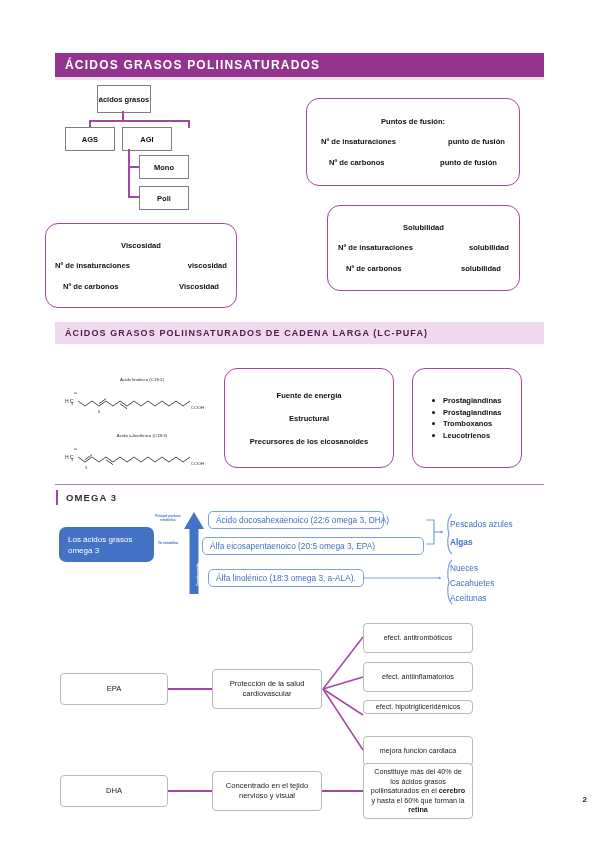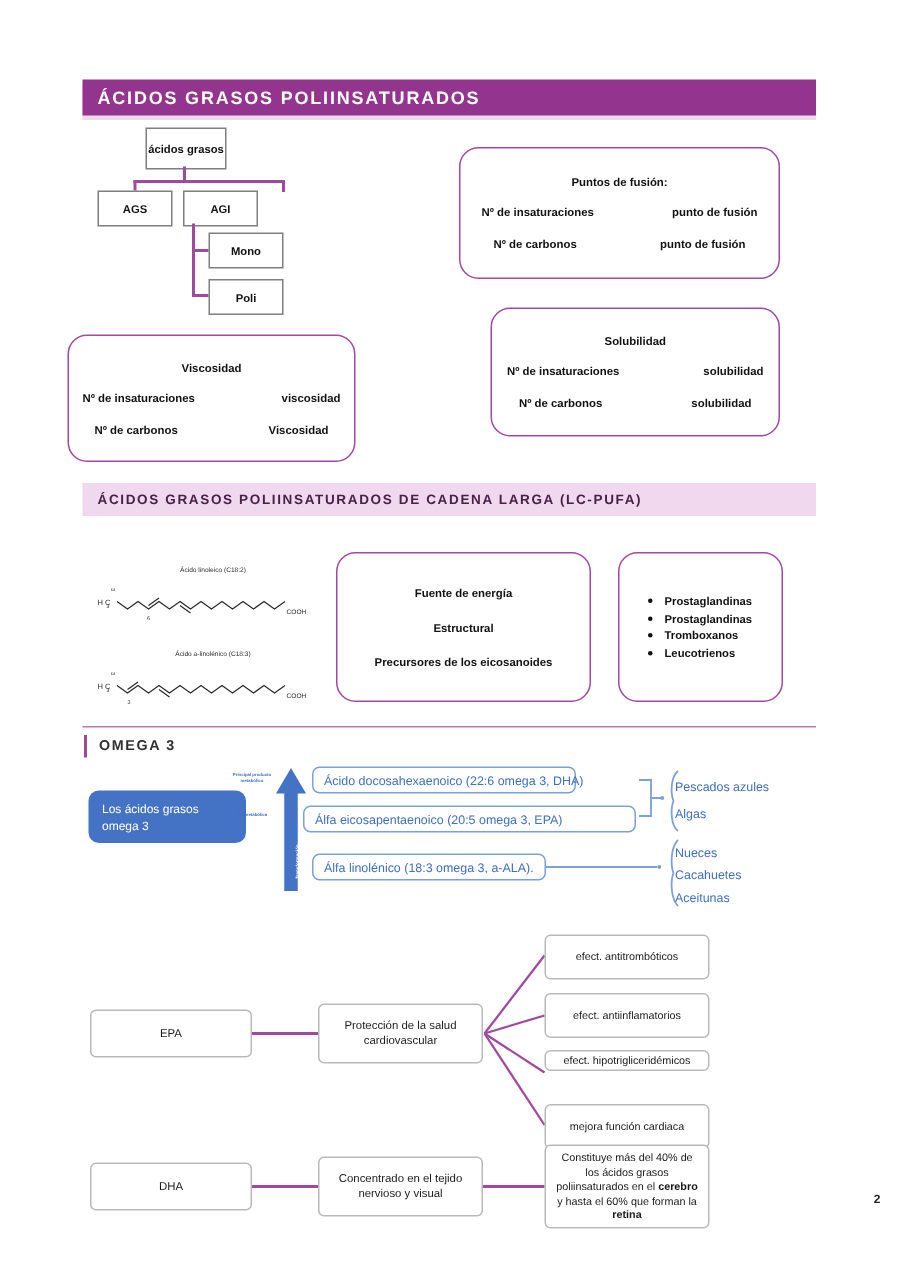--- a/index.html
+++ b/index.html
@@ -223,21 +223,21 @@
       <li>Tromboxanos</li>
       <li>Leucotrienos</li>
     </ul>
   </div>
 
   <div class="banner-omega">
     <span class="lbar"></span>
     <span class="btxt">OMEGA 3</span>
   </div>
 
-  <div class="bluebox" style="left:59px;top:527px;width:105px;height:35px;">
+  <div class="bluebox" style="left:59px;top:527px;width:95px;height:35px;">
     <span>Los ácidos grasos omega 3</span>
   </div>
 
   <svg style="position:absolute;left:183px;top:512px;width:22px;height:82px;" viewBox="0 0 22 82">
     <polygon points="11,0 21,17 15.5,17 15.5,82 6.5,82 6.5,17 1,17" fill="#4472c4"></polygon>
   </svg>
   <div class="tinylbl" style="left:152px;top:515px;width:32px;">Principal producto metabólico</div>
   <div class="tinylbl" style="left:152px;top:542px;width:32px;">Vía metabólica</div>
   <div class="vertlbl" style="left:196px;top:586px;">Transformación</div>
 
@@ -252,21 +252,21 @@
   </svg>
   <svg style="position:absolute;left:364px;top:569px;width:82px;height:22px;" viewBox="0 0 82 22">
     <line x1="0" y1="9" x2="74" y2="9" stroke="#7ba0dd" stroke-width="1.2"></line>
     <circle cx="75.5" cy="9" r="1.3" fill="#7ba0dd"></circle>
   </svg>
 
   <svg style="position:absolute;left:444px;top:513px;width:10px;height:42px;" viewBox="0 0 10 42">
     <path d="M8,1 C3,5 3,16 5,21 C3,26 3,37 8,41" fill="none" stroke="#7ba0dd" stroke-width="1.2"></path>
   </svg>
   <div class="blue-lbl" style="left:450px;top:519px;">Pescados azules</div>
-  <div class="blue-lbl" style="left:450px;top:537px;">Algas</div>
+  <div class="blue-lbl" style="left:450px;top:537px;font-weight:bold;">Algas</div>
 
   <svg style="position:absolute;left:444px;top:559px;width:10px;height:46px;" viewBox="0 0 10 46">
     <path d="M8,1 C3,6 3,18 5,23 C3,28 3,40 8,45" fill="none" stroke="#7ba0dd" stroke-width="1.2"></path>
   </svg>
   <div class="blue-lbl" style="left:450px;top:563px;">Nueces</div>
   <div class="blue-lbl" style="left:450px;top:578px;">Cacahuetes</div>
   <div class="blue-lbl" style="left:450px;top:593px;">Aceitunas</div>
 
   <div class="fbox" style="left:60px;top:673px;width:108px;height:32px;">EPA</div>
   <div class="cx h" style="left:168px;top:688px;width:44px;"></div>

